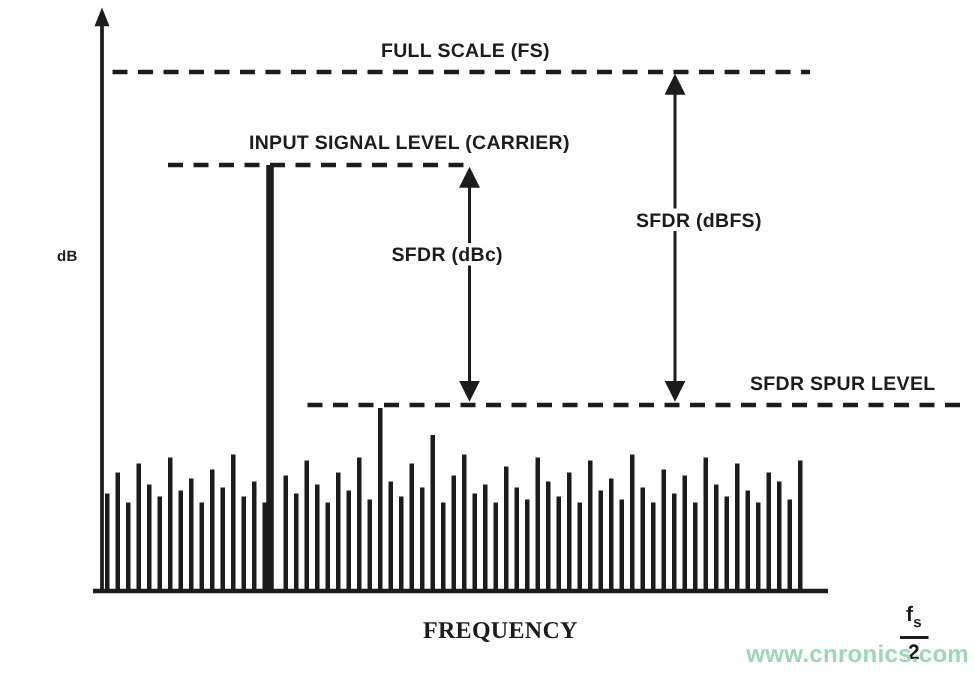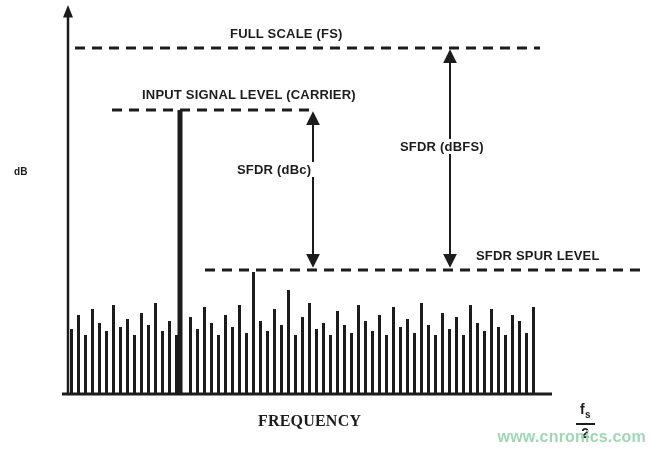--- a/index.html
+++ b/index.html
@@ -11,20 +11,21 @@
     font-family:"Liberation Sans", sans-serif;
   }
   #plot{position:absolute;left:0;top:0;}
   .lbl{
     position:absolute;
     font-weight:bold;
     font-size:13px;
     letter-spacing:.2px;
     color:#1c1c1c;
     white-space:nowrap;
+    margin-left:24px;
   }
   .on-arrow{background:#ffffff;padding:0 4px;text-align:right;}
   .frac{text-align:center;font-size:14px;line-height:16px;}
   .frac .num{border-bottom:2px solid;padding:0 4px;}
   .frac sub{font-size:10px;}
   #wm{font-weight:bold;font-size:16px;}
 </style>
 </head>
 <body>
 

